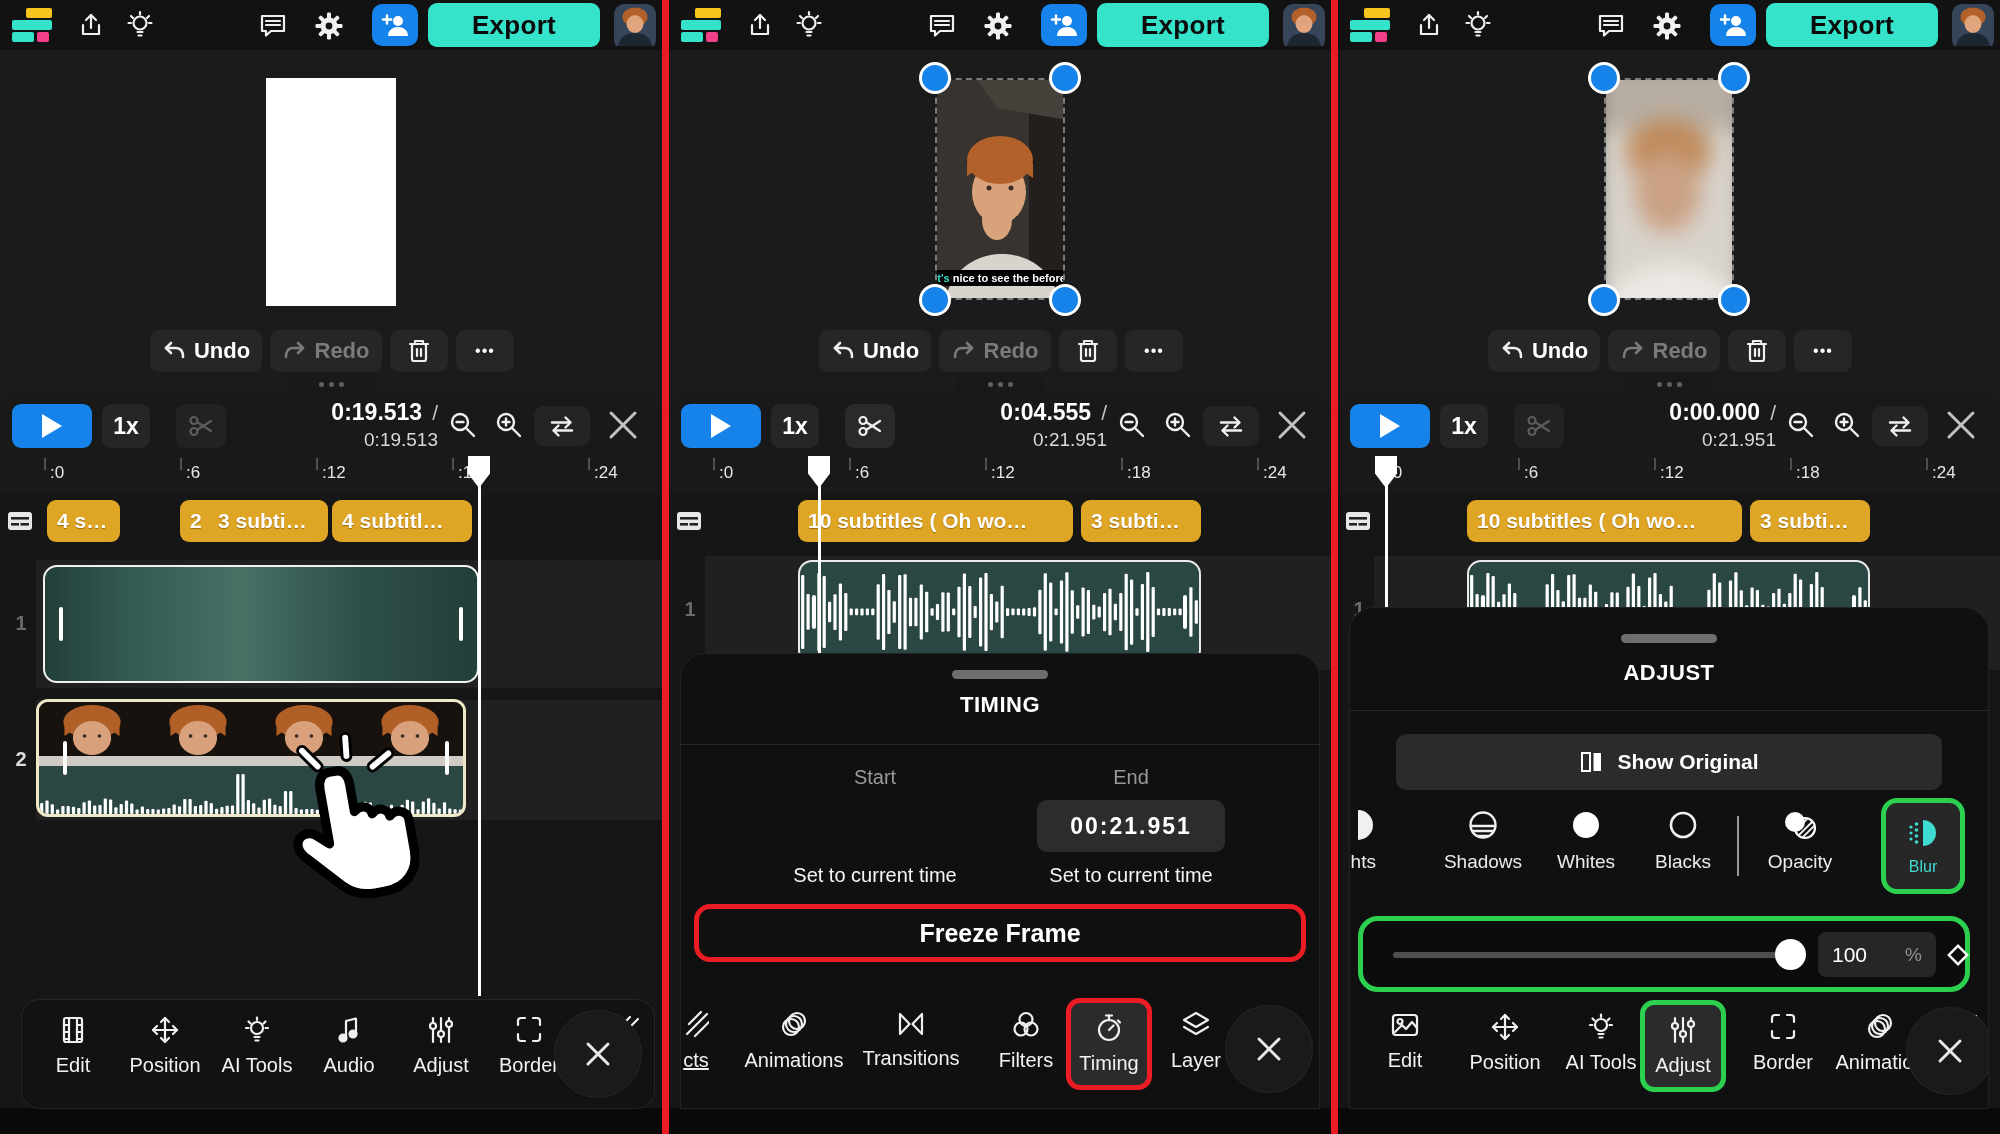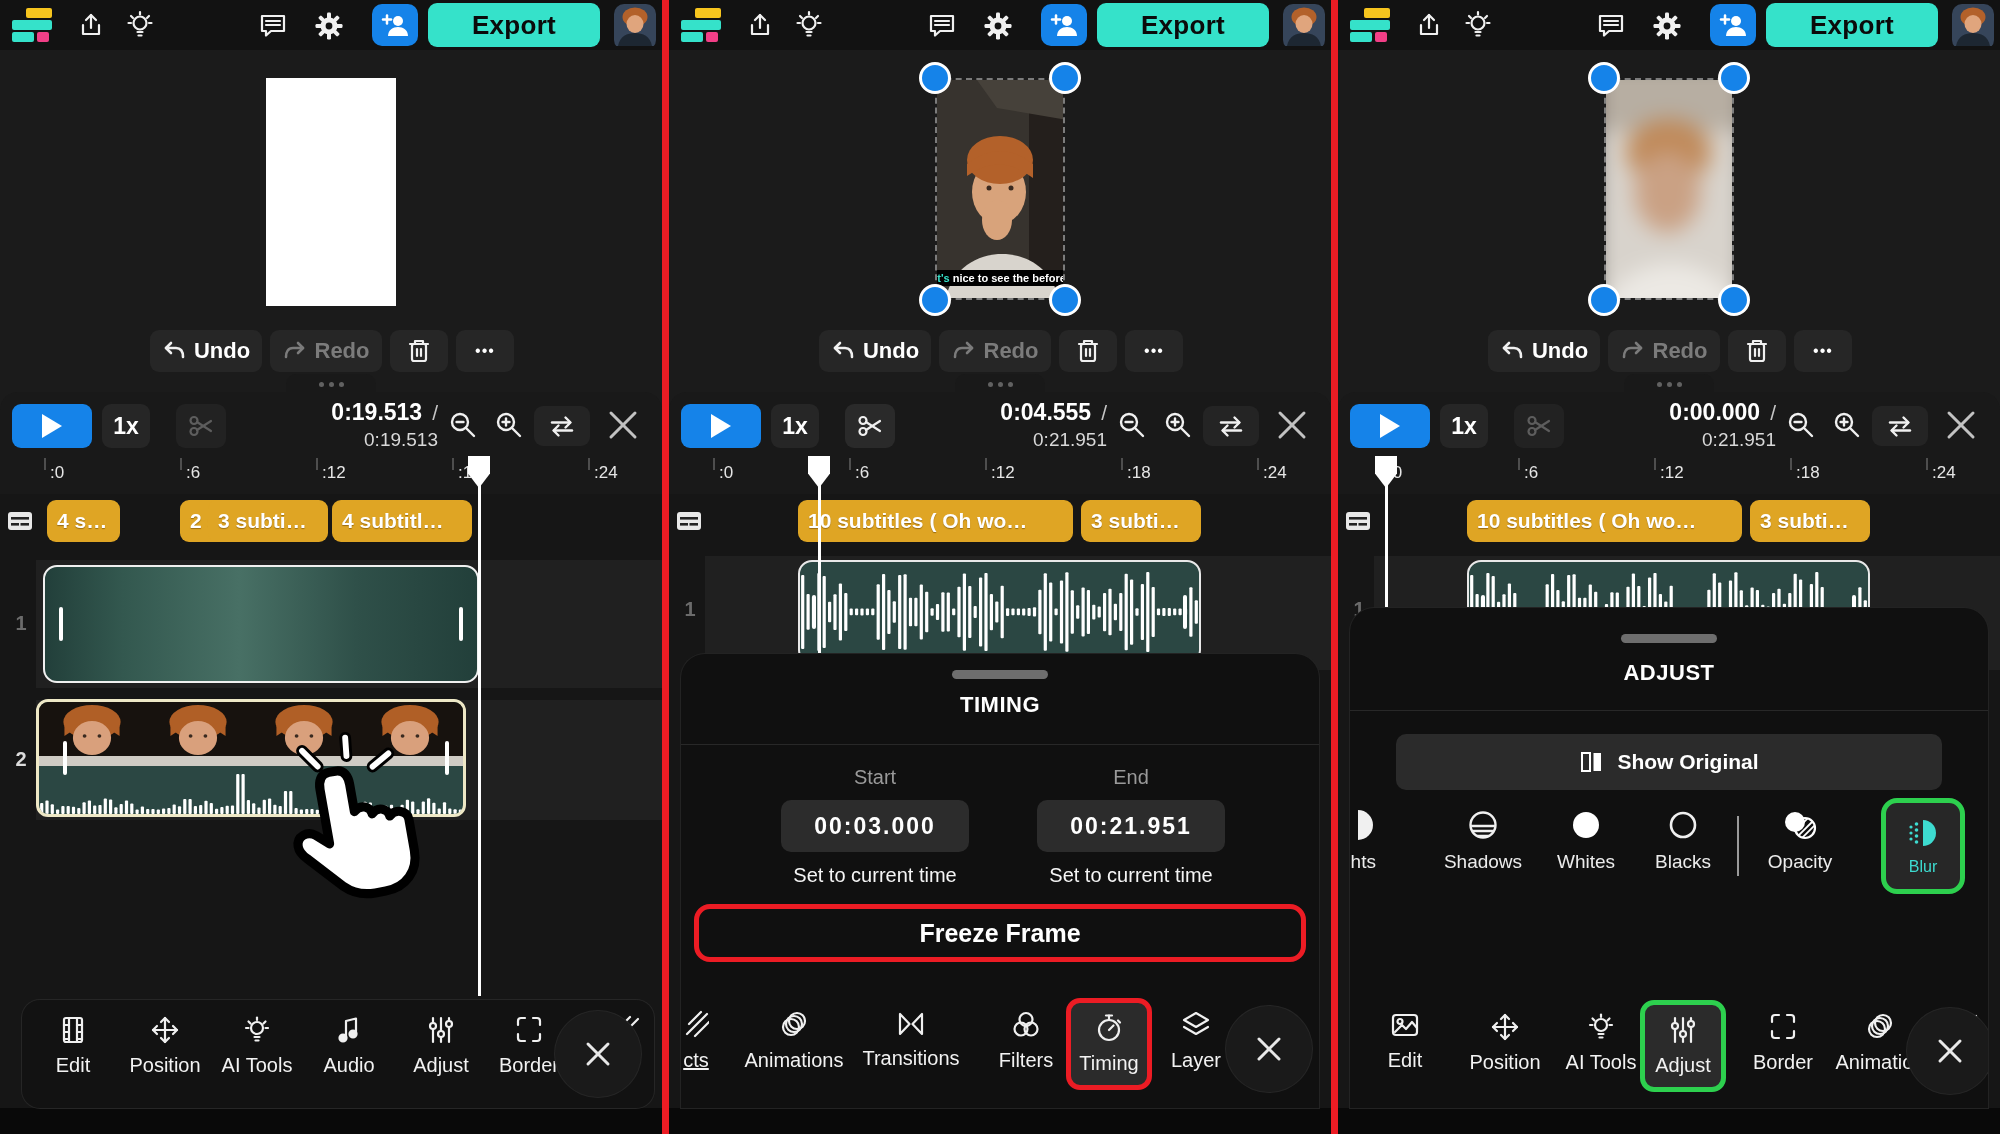--- a/index.html
+++ b/index.html
@@ -776,21 +776,20 @@
 
   <div class="flag" style="left:139px;top:456px;"></div>
   <div class="pline" style="left:149px;top:458px;height:202px;"></div>
 
   <div class="sheet" style="top:654px;height:454px;">
     <div class="pill" style="top:16px;"></div>
     <div class="stitle" style="top:38px;">TIMING</div>
     <div class="divid" style="top:90px;"></div>
     <div class="abs" style="left:100px;top:112px;width:188px;text-align:center;color:#9a9a9a;font-size:20px;">Start</div>
     <div class="abs" style="left:356px;top:112px;width:188px;text-align:center;color:#9a9a9a;font-size:20px;">End</div>
-    <div class="timebox f" style="left:100px;top:146px;width:188px;height:52px;">00:03.000</div>
     <div class="timebox f" style="left:356px;top:146px;width:188px;height:52px;">00:21.951</div>
     <div class="setlbl" style="left:88px;top:210px;width:212px;">Set to current time</div>
     <div class="setlbl" style="left:344px;top:210px;width:212px;">Set to current time</div>
     <div class="abs f hl-red" style="left:13px;top:250px;width:612px;height:58px;border-radius:16px;box-sizing:border-box;color:#fff;font-size:25px;font-weight:700;">
           <span>Freeze Frame</span>
         </div>
 
     <div class="tbitem" style="left:-45px;top:356px;text-decoration:underline;">
       <svg width="26" height="30" class="sv">
             <path d="M6 14 L18 2"></path>
@@ -1213,20 +1212,33 @@
                 <circle cx="12.5" cy="13" r="1.8"></circle>
                 <circle cx="12.5" cy="19" r="1.8"></circle>
                 <circle cx="12.5" cy="25" r="1.8"></circle>
                 <path d="M19 3 a13 13 0 0 1 0 26 z"></path>
               </g>
             </svg>
         <span class="olbl" style="color:#3ddbd0;">Blur</span>
       </div>
     </div>
 
+    <div class="abs hl-green" style="left:8px;top:308px;width:612px;height:76px;border-radius:20px;background:#0c0c0c;box-sizing:border-box;">
+      <div class="abs" style="left:30px;top:31px;width:405px;height:6px;background:#4f4f4f;border-radius:3px;"></div>
+      <div class="abs" style="left:412px;top:18px;width:31px;height:31px;border-radius:50%;background:#fff;"></div>
+      <div class="abs" style="left:455px;top:11px;width:118px;height:45px;background:#262626;border-radius:8px;display:flex;align-items:center;justify-content:space-between;padding:0 14px;box-sizing:border-box;">
+        <span style="color:#fff;font-size:21px;">100</span>
+        <span style="color:#8f8f8f;font-size:19px;">%</span>
+      </div>
+      <div class="abs" style="left:580px;top:19px;">
+        <svg width="30" height="30">
+              <rect x="8.5" y="8.5" width="13" height="13" fill="none" stroke="#fff" stroke-width="2.4" transform="rotate(45 15 15)"></rect>
+            </svg>
+      </div>
+    </div>
 
     <div class="tbitem" style="left:-5px;top:404px;">
       <svg width="30" height="28" class="sv">
             <rect x="3" y="3" width="24" height="20" rx="3"></rect>
             <circle cx="10" cy="9.5" r="2.5"></circle>
             <path d="M5 20 l7-7 4 4 6-7 5 6"></path>
           </svg>
       <span class="lbl">Edit</span>
     </div>
     <div class="tbitem" style="left:95px;top:404px;">

